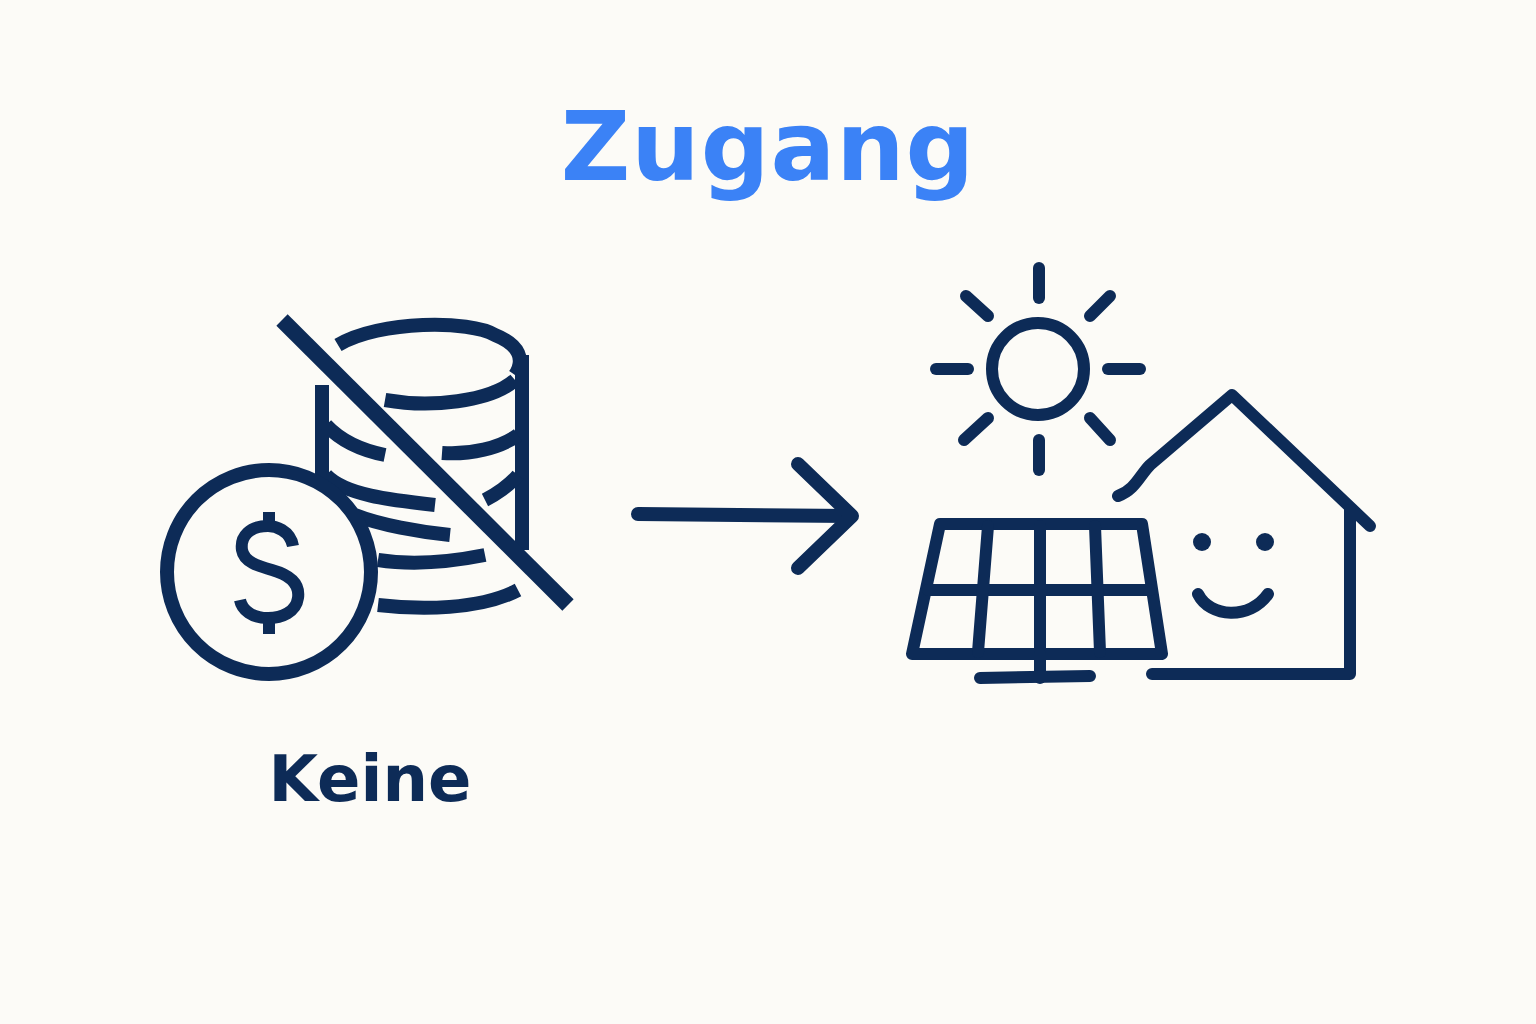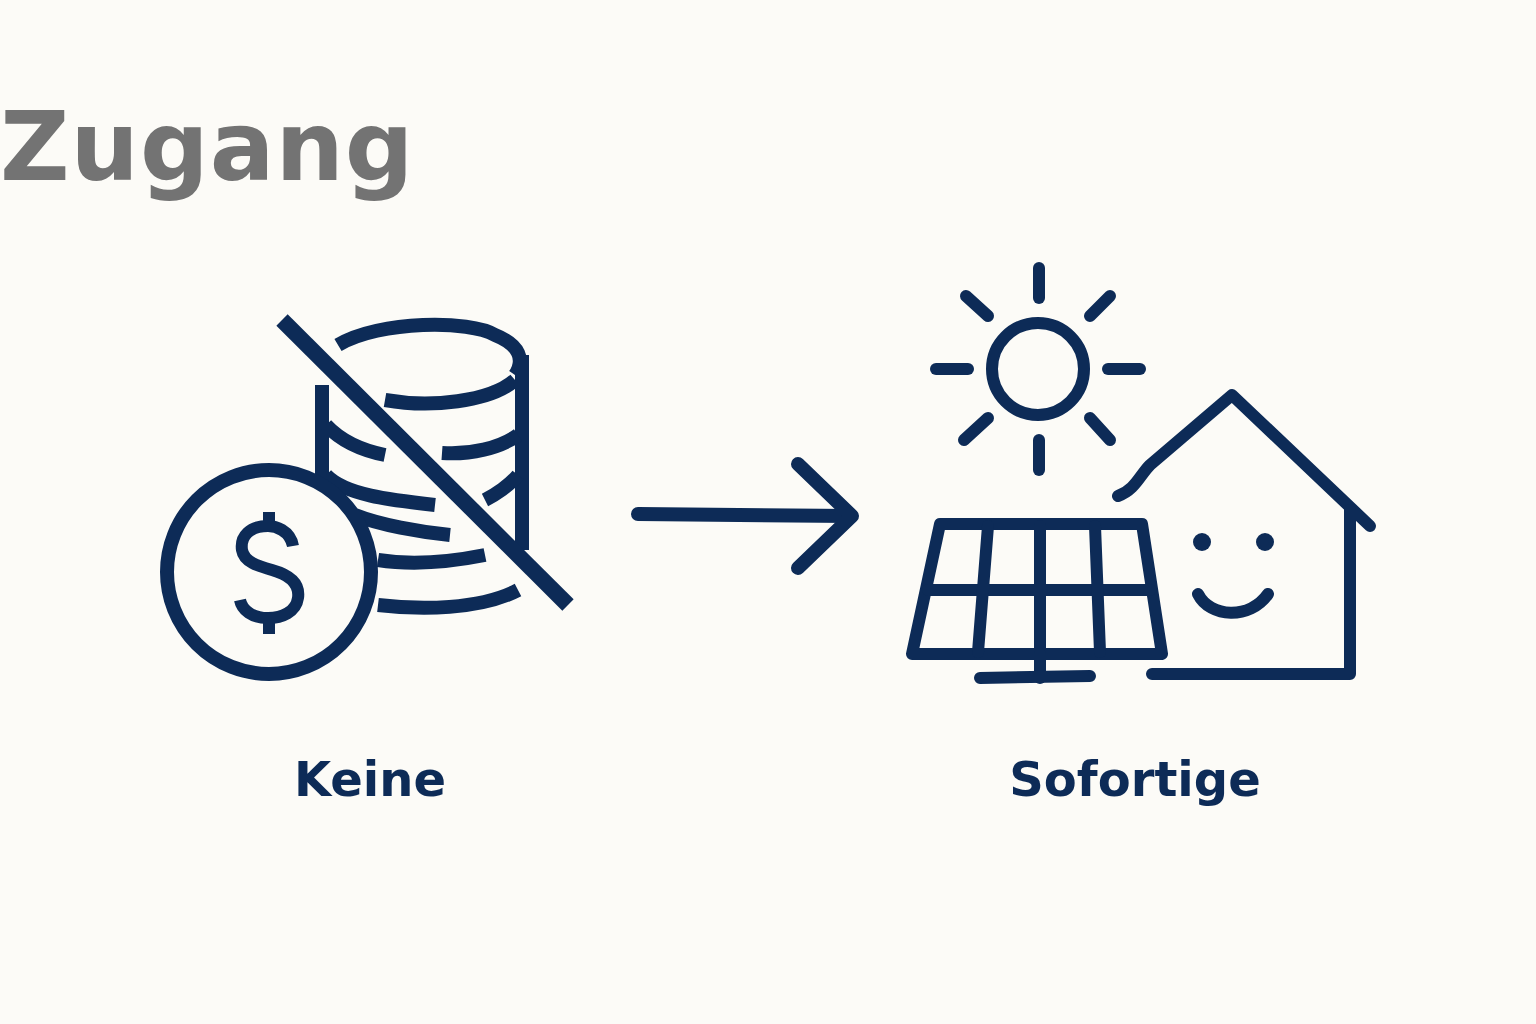--- a/index.html
+++ b/index.html
@@ -13,38 +13,39 @@
     body {
       position: relative;
       font-family: "DejaVu Sans", "Liberation Sans", sans-serif;
       color: #0d2b57;
     }
     .title {
       position: absolute;
       left: 0;
       top: 92px;
       width: 1536px;
+      text-align: center;
       font-size: 96px;
       font-weight: bold;
       letter-spacing: 1px;
-      color: #737373;
+      color: #3b82f6;
       line-height: 110px;
     }
     .icon {
       position: absolute;
     }
     .icon svg {
       display: block;
       width: 100%;
       height: 100%;
     }
     .label {
       position: absolute;
       text-align: center;
-      font-size: 48px;
+      font-size: 64px;
       font-weight: bold;
       line-height: 92px;
       color: #0d2b57;
     }
     .label span { display: block; }
     #label-left { left: 40px; top: 733px; width: 660px; }
     #label-right { left: 900px; top: 733px; width: 470px; }
   </style>
 </head>
 <body>
@@ -119,14 +120,13 @@
       <path d="M 298 344 C 310 368, 350 370, 368 344"></path>
     </g>
   </svg>
 </div>
 
 <div class="label" id="label-left">
   <span>Keine</span>
 </div>
 
 <div class="label" id="label-right">
-  <span>Sofortige</span>
 </div>
 
 </body></html>

